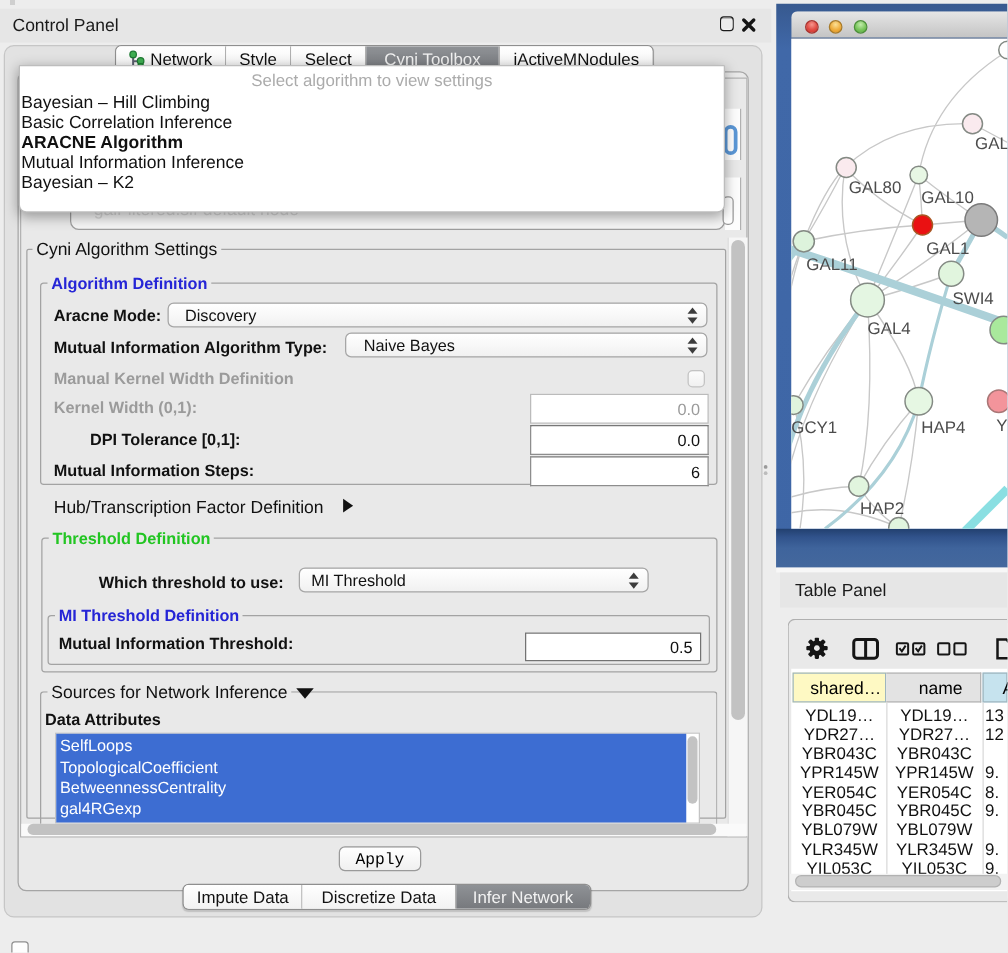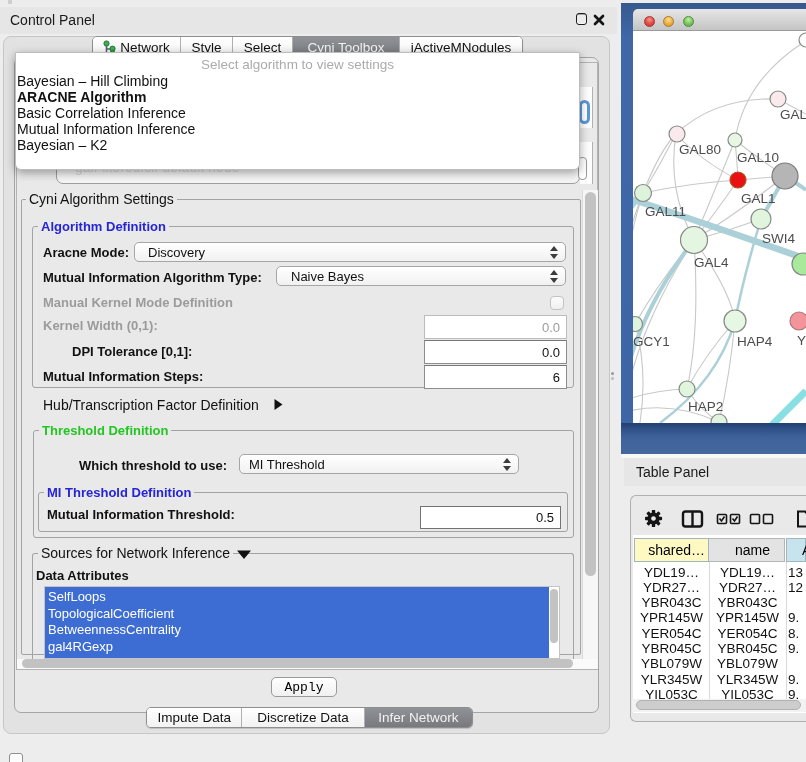--- a/index.html
+++ b/index.html
@@ -86,21 +86,21 @@
       </div>
   </div>
   <div class="blbl" style="left:43px; top:270px;">Mutual Information Algorithm Type:</div>
   <div class="combo" style="left:276px; top:266px; width:290px; height:20px;">
     <div class="ctext" style="left:14px;">Naive Bayes</div>
     <div class="arrows">
         <div class="tri-up"></div>
         <div class="tri-dn"></div>
       </div>
   </div>
-  <div class="blbl" style="left:43px; top:295px; color:#9b9b9b;">Manual Kernel Mode Definition</div>
+  <div class="blbl" style="left:43px; top:295px; color:#9b9b9b;">Manual Kernel Width Definition</div>
   <div class="abs" style="left:550px; top:296px; width:14px; height:14px; background:linear-gradient(#fcfcfc,#f0f0f0); border:1.4px solid #c3c3c3; border-radius:4px;"></div>
   <div class="blbl" style="left:43px; top:318px; color:#9b9b9b;">Kernel Width (0,1):</div>
   <div class="field" style="left:424px; top:315px; width:143px; height:24px; border:1px solid #bbbbbb; color:#9b9b9b; padding:4px 6px 0 0;">0.0</div>
   <div class="blbl" style="left:43px; top:344px;padding-left:29px;">DPI Tolerance [0,1]:</div>
   <div class="field" style="left:424px; top:340px; width:143px; height:24px; border:1px solid #8d8d8d; border-top-color:#777; color:#111; padding:4px 6px 0 0;">0.0</div>
   <div class="blbl" style="left:43px; top:369px;">Mutual Information Steps:</div>
   <div class="field" style="left:424px; top:365px; width:143px; height:24px; border:1px solid #8d8d8d; border-top-color:#777; color:#111; padding:4px 6px 0 0;">6</div>
 
   <div class="abs" style="left:43px; top:397px; font-size:14px; color:#111;">Hub/Transcription Factor Definition</div>
   <svg class="abs" style="left:273px; top:398px;" width="11" height="13" viewBox="0 0 11 13">
@@ -146,22 +146,22 @@
     <div class="tab" style="width:96px;">Impute Data</div>
     <div class="tab" style="width:123px;">Discretize Data</div>
     <div class="tab sel" style="width:108px;">Infer Network</div>
   </div>
 
   <div class="abs" style="left:9px; top:753px; width:14px; height:14px; background:#fdfdfd; border:1px solid #8f8f8f; border-radius:3px;"></div>
 
   <div class="abs" style="left:15px; top:52px; width:565px; height:118px; background:#fff; border:1px solid #bdbdbd; border-radius:1px 1px 6px 6px; box-shadow:0 3px 10px rgba(0,0,0,0.35); font-size:14px; color:#111; z-index:30;">
     <div style="text-align:center; color:#ababab; padding-top:4px; height:20px; font-size:13.5px;">Select algorithm to view settings</div>
     <div style="padding-left:1px; height:16px; line-height:16px;">Bayesian – Hill Climbing</div>
+    <div style="padding-left:1px; height:16px; line-height:16px;">Basic Correlation Inference</div>
     <div style="padding-left:1px; height:16px; line-height:16px; font-weight:bold;">ARACNE Algorithm</div>
-    <div style="padding-left:1px; height:16px; line-height:16px;">Basic Correlation Inference</div>
     <div style="padding-left:1px; height:16px; line-height:16px;">Mutual Information Inference</div>
     <div style="padding-left:1px; height:16px; line-height:16px;">Bayesian – K2</div>
   </div>
 
   <div class="abs" style="left:611px; top:372px; width:3px; height:3px; border-radius:50%; background:#9a9a9a;"></div>
   <div class="abs" style="left:611px; top:377px; width:3px; height:3px; border-radius:50%; background:#bcbcbc;"></div>
 
   <div class="abs" style="left:621px; top:3px; width:185px; height:451px; background:linear-gradient(#37598f,#4068a8 8%,#3e66a6);"></div>
   <div class="abs" style="left:621px; top:423px; width:185px; height:31px; background:linear-gradient(#22406f,#31538c 22%,#3f649c 50%,#44689d);"></div>
   <div class="abs" style="left:621px; top:454px; width:185px; height:4px; background:#f7f7f7;"></div>

